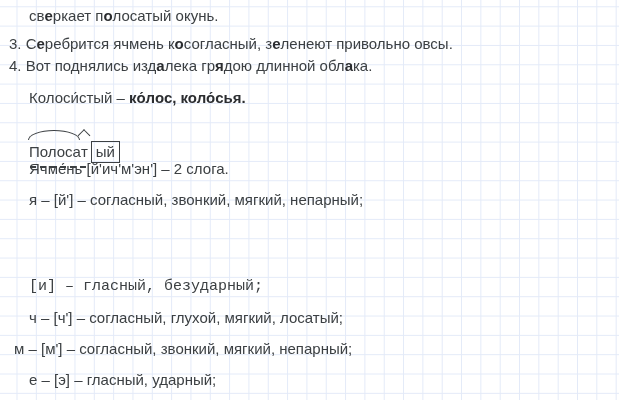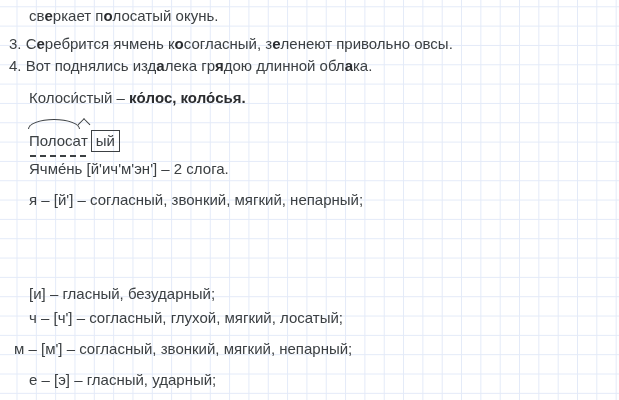--- a/index.html
+++ b/index.html
@@ -54,30 +54,30 @@
 <body>
 
 <div class="line" style="left:29px; top:6px;"><span>св</span><span class="b">е</span><span>ркает п</span><span class="b">о</span><span>лосатый окунь.</span></div>
 
 <div class="line" style="left:9px; top:34px;"><span>3. С</span><span class="b">е</span><span>ребрится ячмень к</span><span class="b">о</span><span>согласный, з</span><span class="b">е</span><span>ленеют привольно овсы.</span></div>
 
 <div class="line" style="left:9px; top:56px;"><span>4. Вот поднялись изд</span><span class="b">а</span><span>лека гр</span><span class="b">я</span><span>дою длинной обл</span><span class="b">а</span><span>ка.</span></div>
 
 <div class="line" style="left:29px; top:88px;"><span>Колоси́стый – </span><span class="b">ко́лос, коло́сья.</span></div>
 
-<div class="morph" style="left:29px; top:130px;">
+<div class="morph" style="left:29px; top:141px;">
   <span class="stem">
     <span class="root"><span>Полоса</span><span class="arc"></span></span><span class="suffix"><span>т</span><span class="caret"></span></span>
     <span class="stem-line"></span>
   </span><span class="ending-box">ый</span>
 </div>
 
 <div class="line" style="left:29px; top:159px;">Ячме́нь [й'ич'м'эн'] – 2 слога.</div>
 
 <div class="line" style="left:29px; top:190px;">я – [й'] – согласный, звонкий, мягкий, непарный;</div>
 
-<div class="line" style="left:29px; top:284px;">[и] – гласный, безударный;</div>
+<div class="line" style="left:29px; top:277px;font-family:Liberation Mono, monospace;">[и] – гласный, безударный;</div>
 
 <div class="line" style="left:29px; top:308px;">ч – [ч'] – согласный, глухой, мягкий, лосатый;</div>
 
 <div class="line" style="left:14px; top:339px;">м – [м'] – согласный, звонкий, мягкий, непарный;</div>
 
 <div class="line" style="left:29px; top:370px;">е – [э] – гласный, ударный;</div>
 
 </body></html>

